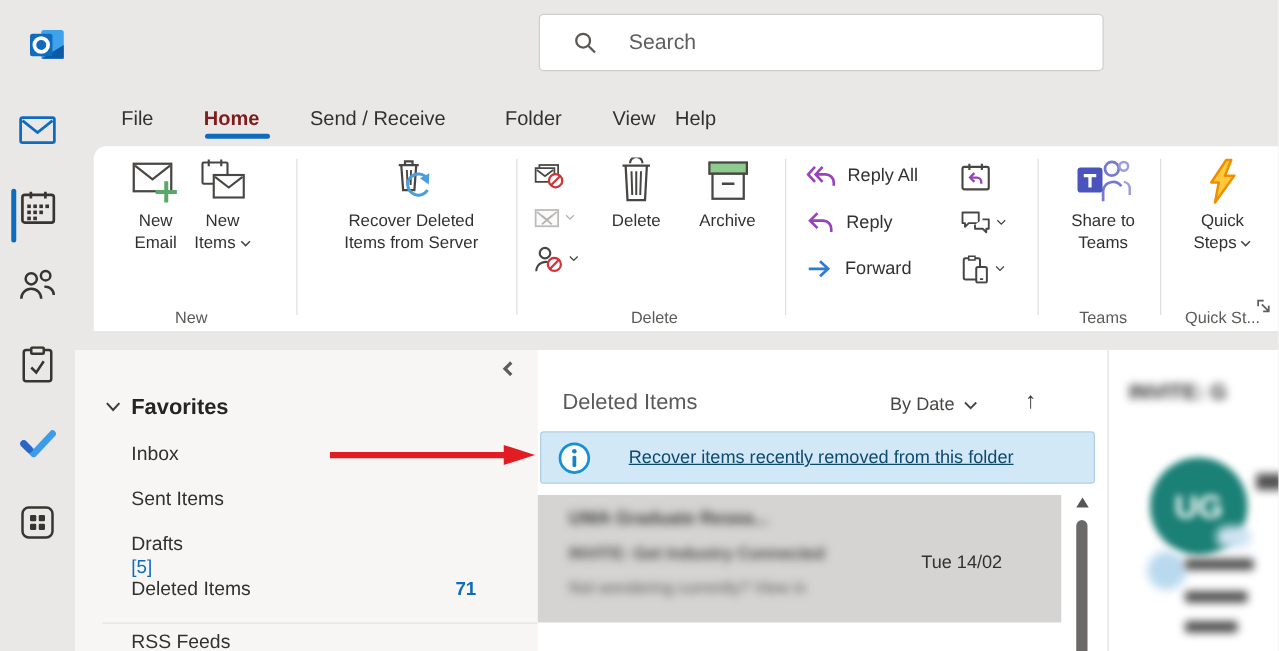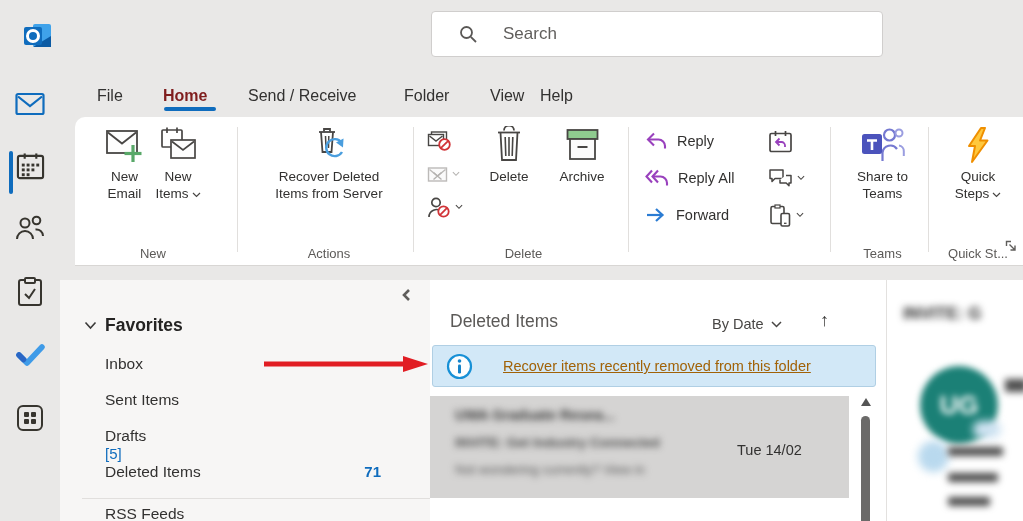--- a/index.html
+++ b/index.html
@@ -42,21 +42,21 @@
   .fcount{color:#0f6cbd;font-size:15px;}
   .fcount.bold{font-weight:700;}
   .fdivider{position:absolute;left:22px;right:0;top:218px;height:1px;background:#e1dfdd;}
   
   .msglist{position:absolute;left:430px;top:280px;width:456px;height:241px;background:#fff;overflow:hidden;}
   .ml-title{position:absolute;left:20px;top:31px;font-size:17.5px;color:#5b5957;}
   .ml-sort{position:absolute;left:282px;top:36px;font-size:14.5px;color:#484644;display:flex;align-items:center;gap:7px;}
   .ml-up{position:absolute;left:390px;top:30px;font-size:18px;color:#3b3a39;}
   .banner{position:absolute;left:2px;top:65px;width:444px;height:42px;background:#d2e8f7;border:1px solid #b0cfe4;border-radius:3px;display:flex;align-items:center;box-sizing:border-box;}
   .banner .info{margin-left:13px;display:flex;}
-  .banner a{margin-left:30px;font-size:14.5px;color:#a16207;text-decoration:underline;white-space:nowrap;}
+  .banner a{margin-left:30px;font-size:14.5px;color:#0c4a6e;text-decoration:underline;white-space:nowrap;}
   .mail-item{position:absolute;left:0;top:116px;width:419px;height:102px;background:#d5d4d3;}
   .mi-l1{position:absolute;left:25px;top:11px;font-size:14.5px;font-weight:700;color:#3a3a3a;filter:blur(3.5px);white-space:nowrap;}
   .mi-l2{position:absolute;left:25px;top:39px;font-size:13.5px;font-weight:600;color:#484848;filter:blur(3.5px);white-space:nowrap;}
   .mi-l3{position:absolute;left:25px;top:66px;font-size:13px;color:#555;filter:blur(3.5px);white-space:nowrap;}
   .mi-date{position:absolute;left:307px;top:46px;font-size:14.5px;color:#323130;}
   .sb{position:absolute;left:427px;top:114px;width:17px;height:127px;}
   .sb-up{width:0;height:0;border-left:5.5px solid transparent;border-right:5.5px solid transparent;border-bottom:8.5px solid #555;margin:4px auto 0;}
   .sb-thumb{position:absolute;left:4px;top:22px;width:9px;height:130px;background:#6b6a69;border-radius:5px;}
   
   .readpane{position:absolute;left:886px;top:280px;width:137px;height:241px;background:#fff;border-left:1px solid #e3e1df;overflow:hidden;box-sizing:border-box;}
@@ -209,21 +209,20 @@
                 <line x1="16.5" y1="10" x2="17" y2="22" stroke="#484644" stroke-width="1.5"></line>
                 <line x1="19.8" y1="10" x2="19.5" y2="22" stroke="#484644" stroke-width="1.5"></line>
                 <path d="M33 26 a8.5 8.5 0 1 1 -0.5 -9.5" fill="none" stroke="#4a9ede" stroke-width="2.4"></path>
                 <polygon points="34.5,12.5 34,21.5 27,16.5" fill="#4a9ede"></polygon>
               </svg>
           </span>
           <span class="blabel">Recover Deleted</span>
           <span class="blabel">Items from Server</span>
         </div>
       </div>
-      <div class="rgroup-label">Actions</div>
     </div>
     <div class="rdivider" style="left:338px;"></div>
 
     <div class="rgroup" style="left:344px;width:209px;">
       <div style="display:flex;padding-left:8px;">
         <div class="smallcol" style="width:52px;">
           <div class="smallbtn">
             <svg width="25" height="21" viewBox="0 0 25 21">
                 <rect x="4.5" y="1" width="15" height="11" fill="#fff" stroke="#484644" stroke-width="1.4"></rect>
                 <rect x="1.5" y="3.5" width="15" height="11" fill="#fff" stroke="#484644" stroke-width="1.4"></rect>
@@ -280,33 +279,33 @@
           </div>
         </div>
       </div>
       <div class="rgroup-label">Delete</div>
     </div>
     <div class="rdivider" style="left:553px;"></div>
 
     <div class="rgroup" style="left:560px;width:195px;">
       <div class="resp-left">
         <div class="resp-row">
-          <svg width="23" height="18" viewBox="0 0 23 18">
-              <path d="M9 1.5 L3 7.5 L9 13.5" fill="none" stroke="#9941bd" stroke-width="2.1"></path>
-              <path d="M3.5 7.5 H13.5 a6.5 6.5 0 0 1 6.5 6.5 V16.5" fill="none" stroke="#9941bd" stroke-width="2.1"></path>
-            </svg>
-          <span>Reply</span>
-        </div>
-        <div class="resp-row">
           <svg width="24" height="18" viewBox="0 0 24 18">
               <path d="M7 1.5 L1.5 7.5 L7 13.5" fill="none" stroke="#9941bd" stroke-width="2.1"></path>
               <path d="M13 1.5 L7.5 7.5 L13 13.5" fill="none" stroke="#9941bd" stroke-width="2.1"></path>
               <path d="M8 7.5 H15.5 a6.5 6.5 0 0 1 6.5 6.5 V16.5" fill="none" stroke="#9941bd" stroke-width="2.1"></path>
             </svg>
           <span>Reply All</span>
+        </div>
+        <div class="resp-row">
+          <svg width="23" height="18" viewBox="0 0 23 18">
+              <path d="M9 1.5 L3 7.5 L9 13.5" fill="none" stroke="#9941bd" stroke-width="2.1"></path>
+              <path d="M3.5 7.5 H13.5 a6.5 6.5 0 0 1 6.5 6.5 V16.5" fill="none" stroke="#9941bd" stroke-width="2.1"></path>
+            </svg>
+          <span>Reply</span>
         </div>
         <div class="resp-row">
           <svg width="22" height="16" viewBox="0 0 22 16">
               <line x1="2" y1="8" x2="16" y2="8" stroke="#2b7cd3" stroke-width="2.2"></line>
               <path d="M11 2 L17.5 8 L11 14" fill="none" stroke="#2b7cd3" stroke-width="2.2"></path>
             </svg>
           <span>Forward</span>
         </div>
       </div>
       <div class="resp-right">

